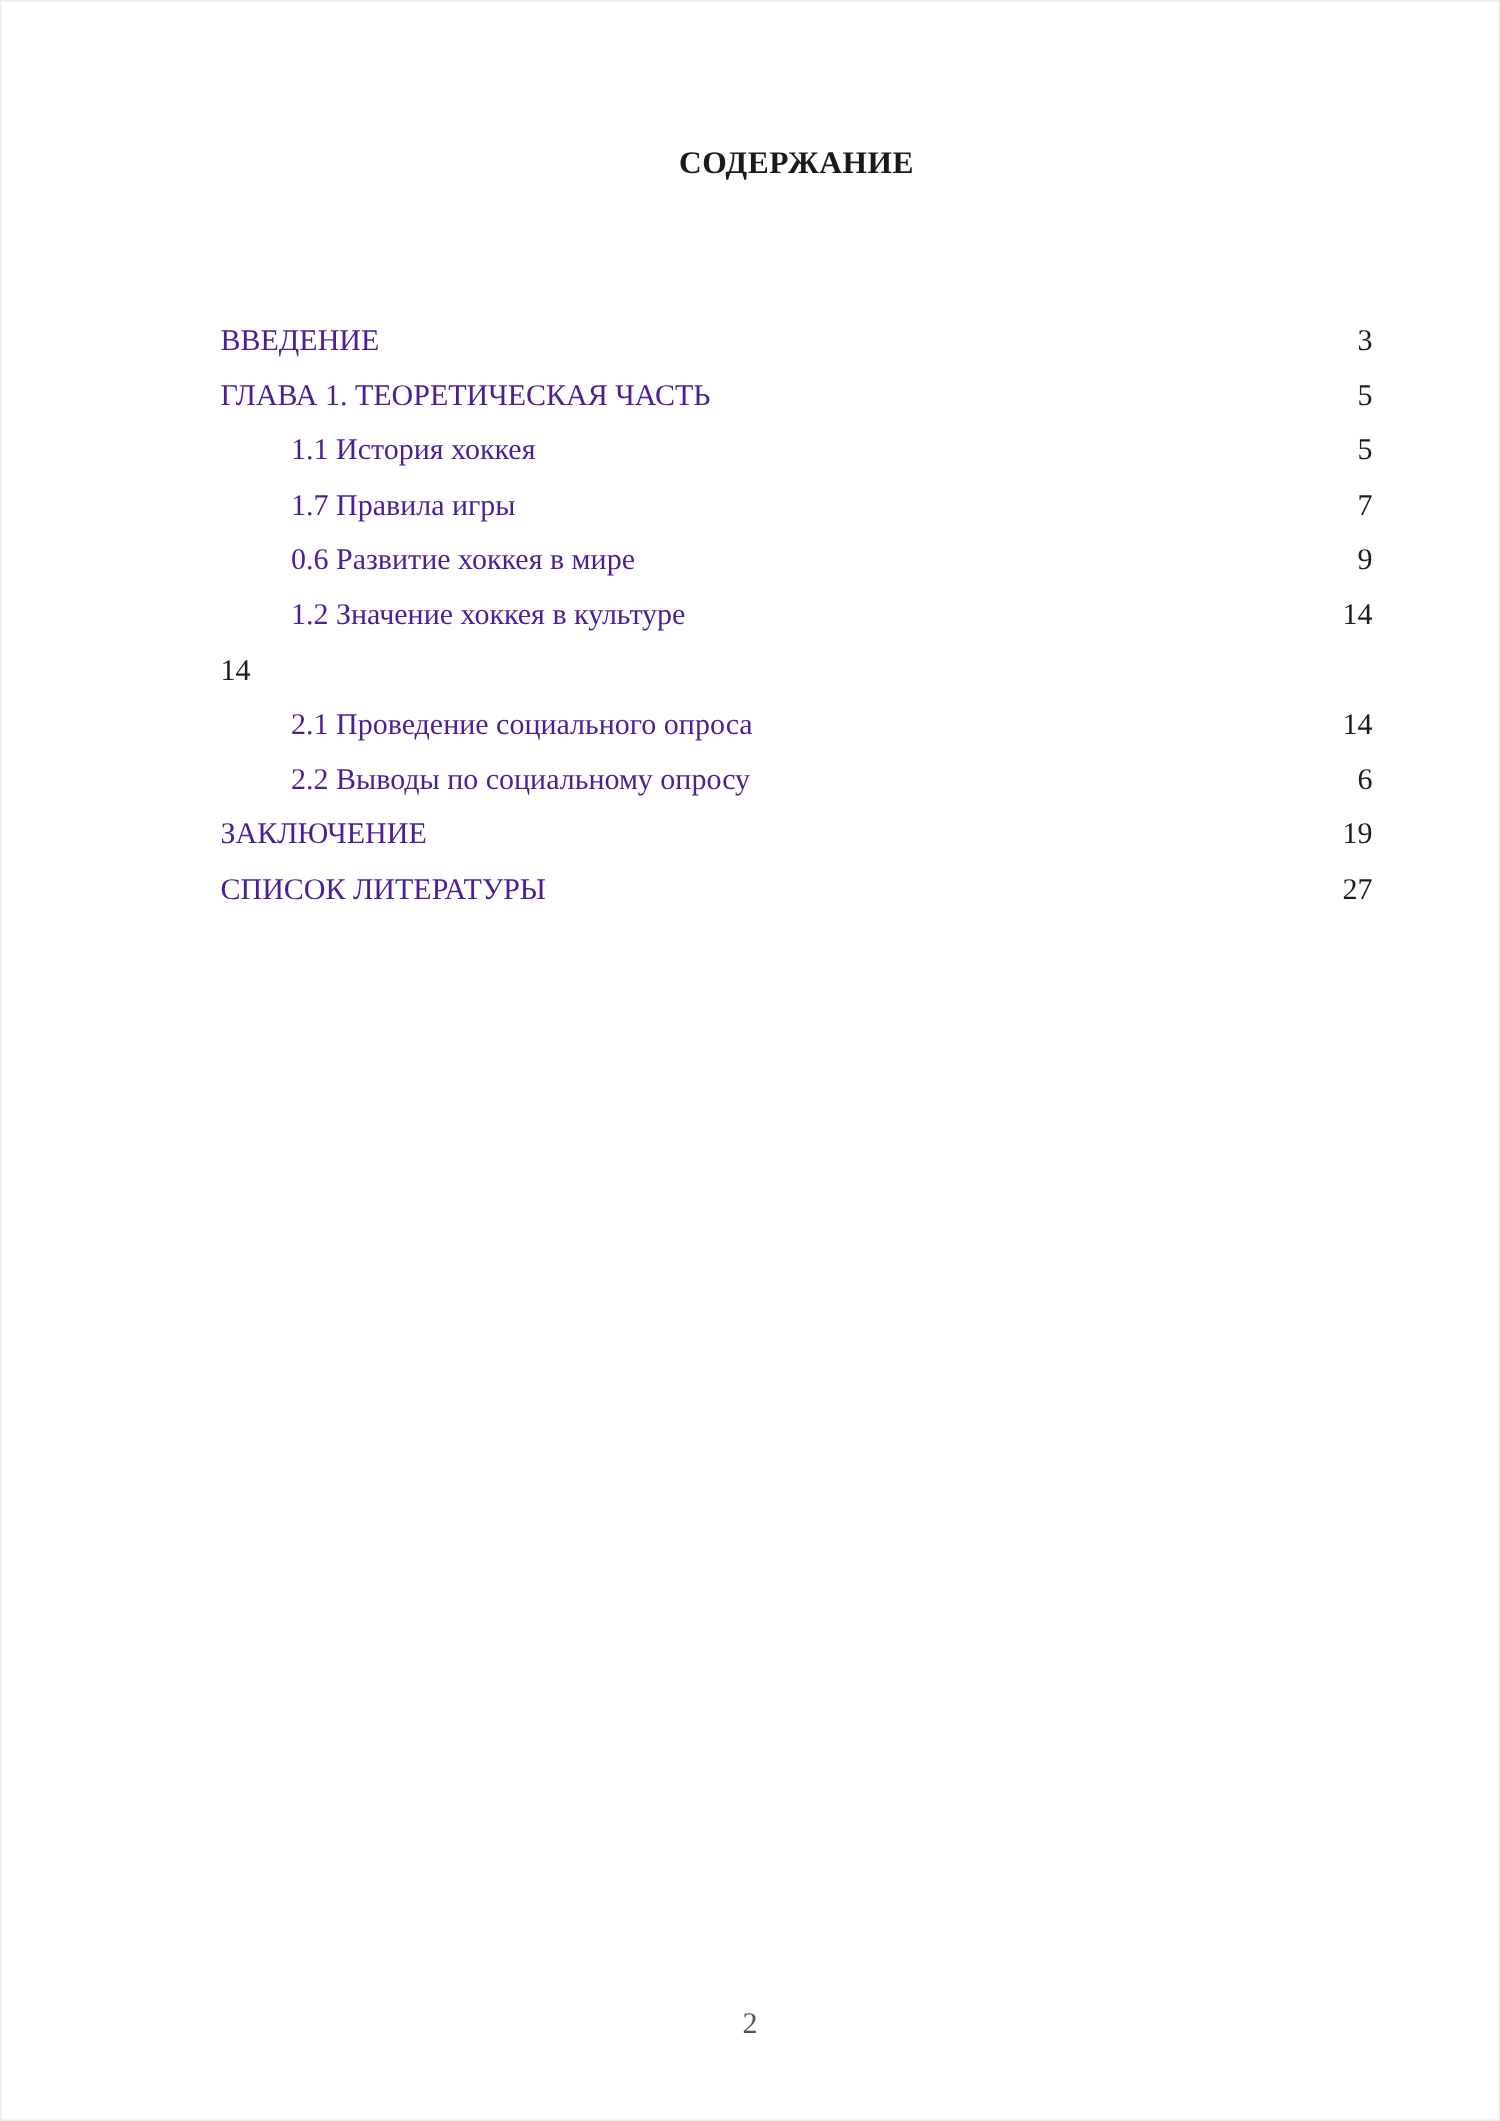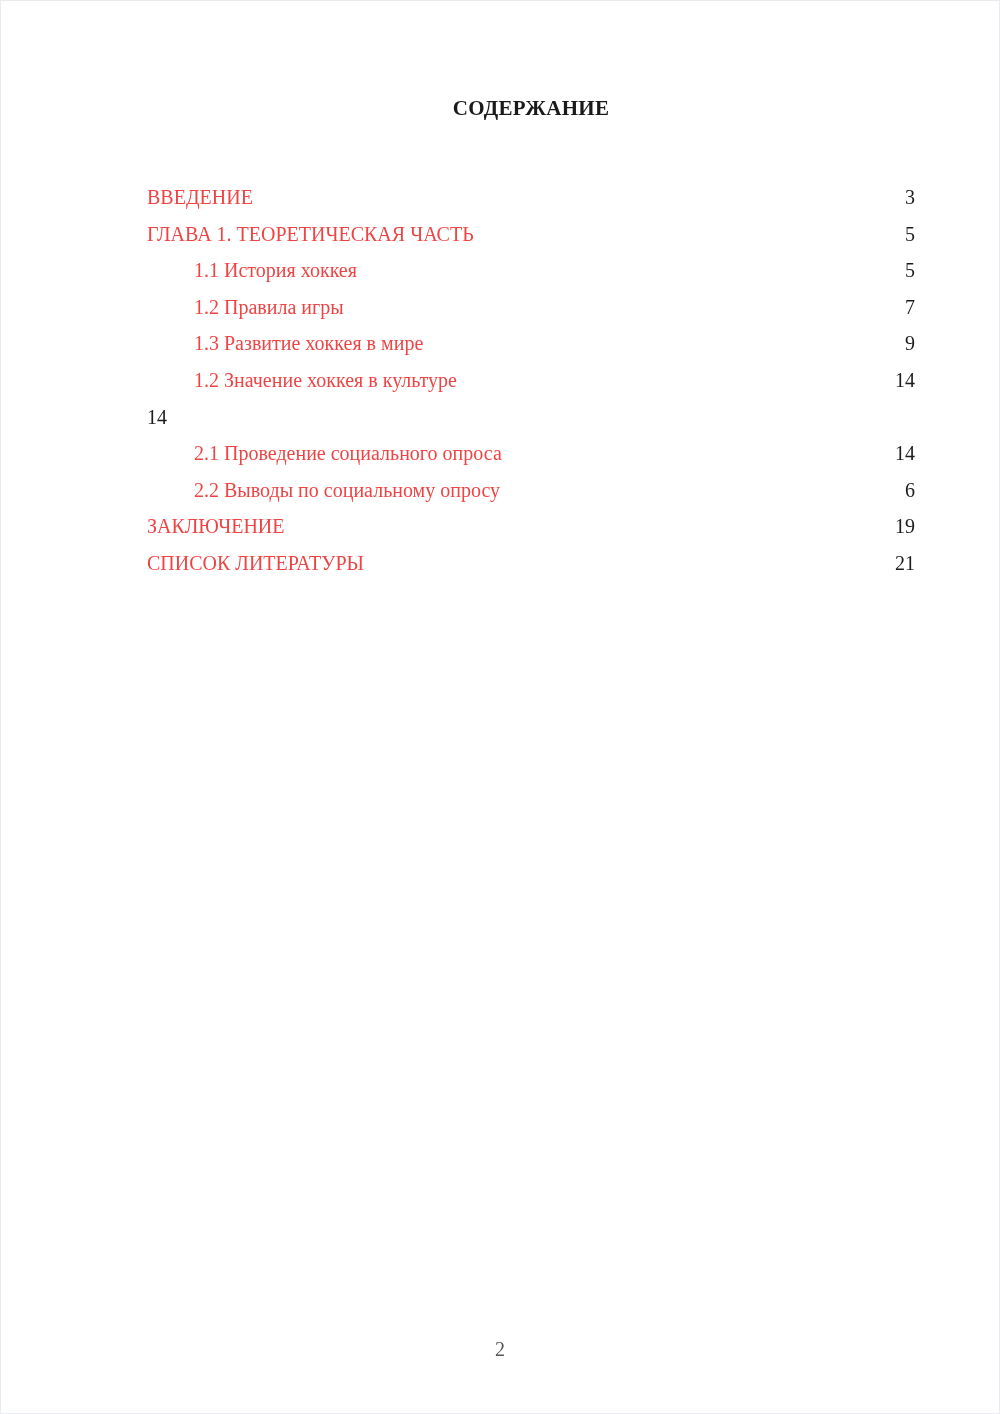--- a/index.html
+++ b/index.html
@@ -21,39 +21,39 @@
   }
   .content {
     padding: 95px 84px 0 146px;
   }
   .doc-title {
     text-align: center;
     font-weight: bold;
     font-size: 21px;
     letter-spacing: 0.3px;
     color: #1a1a1a;
-    margin: 0 0 58px 0;
+    margin: 0 0 88px 0;
   }
   .toc-list {
     display: block;
   }
   .toc-row {
     display: flex;
     justify-content: space-between;
     align-items: baseline;
     font-size: 20px;
     line-height: 36.6px;
     white-space: nowrap;
   }
   .toc-row.level-1 {
     padding-left: 47px;
     gap: 40px;
   }
   .toc-entry-label {
-    color: #ef4444;
+    color: #4c1d95;
   }
   .toc-entry-page {
     color: #1c1c1c;
     text-align: right;
   }
   .page-number {
     position: absolute;
     bottom: 52px;
     left: 0;
     right: 0;
@@ -76,25 +76,25 @@
   </div>
         <div class="toc-row level-0">
     <span class="toc-entry-label">ГЛАВА 1. ТЕОРЕТИЧЕСКАЯ ЧАСТЬ</span>
     <span class="toc-entry-page">5</span>
   </div>
         <div class="toc-row level-1">
     <span class="toc-entry-label">1.1 История хоккея</span>
     <span class="toc-entry-page">5</span>
   </div>
         <div class="toc-row level-1">
-    <span class="toc-entry-label">1.2 Правила игры</span>
+    <span class="toc-entry-label">1.7 Правила игры</span>
     <span class="toc-entry-page">7</span>
   </div>
         <div class="toc-row level-1">
-    <span class="toc-entry-label">1.3 Развитие хоккея в мире</span>
+    <span class="toc-entry-label">0.6 Развитие хоккея в мире</span>
     <span class="toc-entry-page">9</span>
   </div>
         <div class="toc-row level-1">
     <span class="toc-entry-label">1.2 Значение хоккея в культуре</span>
     <span class="toc-entry-page">14</span>
   </div>
         <div class="toc-row level-0">
     <span class="toc-entry-page">14</span>
   </div>
         <div class="toc-row level-1">
@@ -104,19 +104,19 @@
         <div class="toc-row level-1">
     <span class="toc-entry-label">2.2 Выводы по социальному опросу</span>
     <span class="toc-entry-page">6</span>
   </div>
         <div class="toc-row level-0">
     <span class="toc-entry-label">ЗАКЛЮЧЕНИЕ</span>
     <span class="toc-entry-page">19</span>
   </div>
         <div class="toc-row level-0">
     <span class="toc-entry-label">СПИСОК ЛИТЕРАТУРЫ</span>
-    <span class="toc-entry-page">21</span>
+    <span class="toc-entry-page">27</span>
   </div>
       </div>
   </div>
 
   <div class="page-number">2</div>
 </div>
 
 </body></html>

